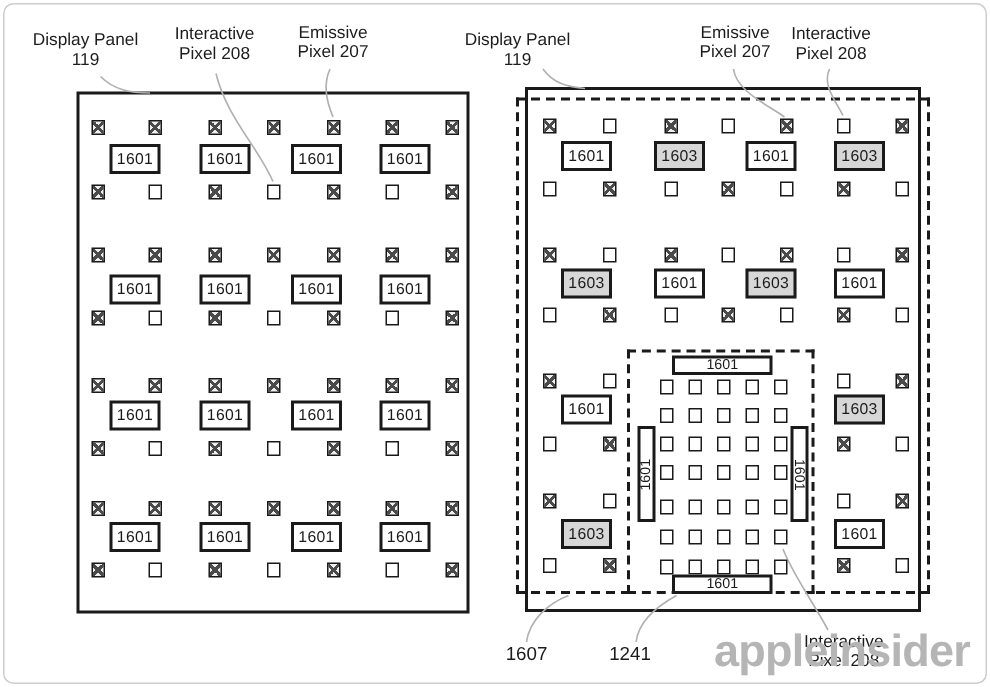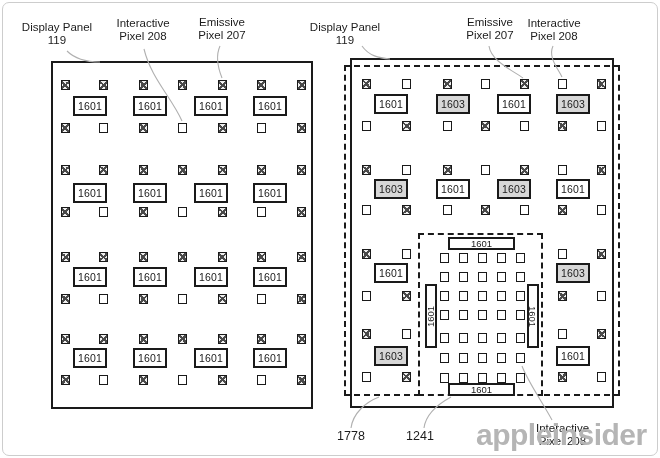--- a/index.html
+++ b/index.html
@@ -249,21 +249,21 @@
     <span>119</span>
   </div>
   <div class="ann" style="left:454px;top:16px;width:72px;">
     <span>Emissive</span>
     <span>Pixel 207</span>
   </div>
   <div class="ann" style="left:512px;top:17px;width:84px;">
     <span>Interactive</span>
     <span>Pixel 208</span>
   </div>
-  <div class="refnum" style="left:327px;top:429px;width:48px;">1778</div>
+  <div class="refnum" style="left:327px;top:429px;width:48px;">1607</div>
   <div class="refnum" style="left:396px;top:429px;width:48px;">1241</div>
   <div class="ann" style="left:515px;top:422px;width:95px;">
     <span>Interactive</span>
     <span>Pixel 208</span>
   </div>
 
   <div class="watermark">appleinsider</div>
 </div>
 
 </body></html>

